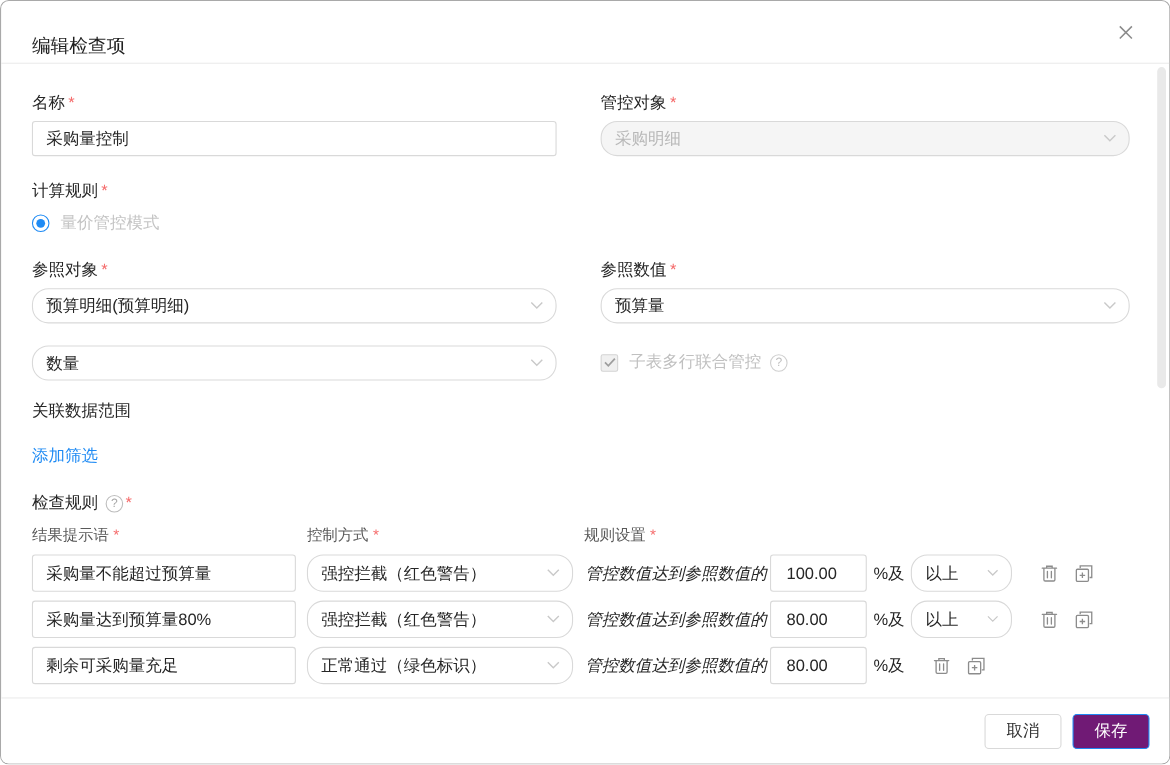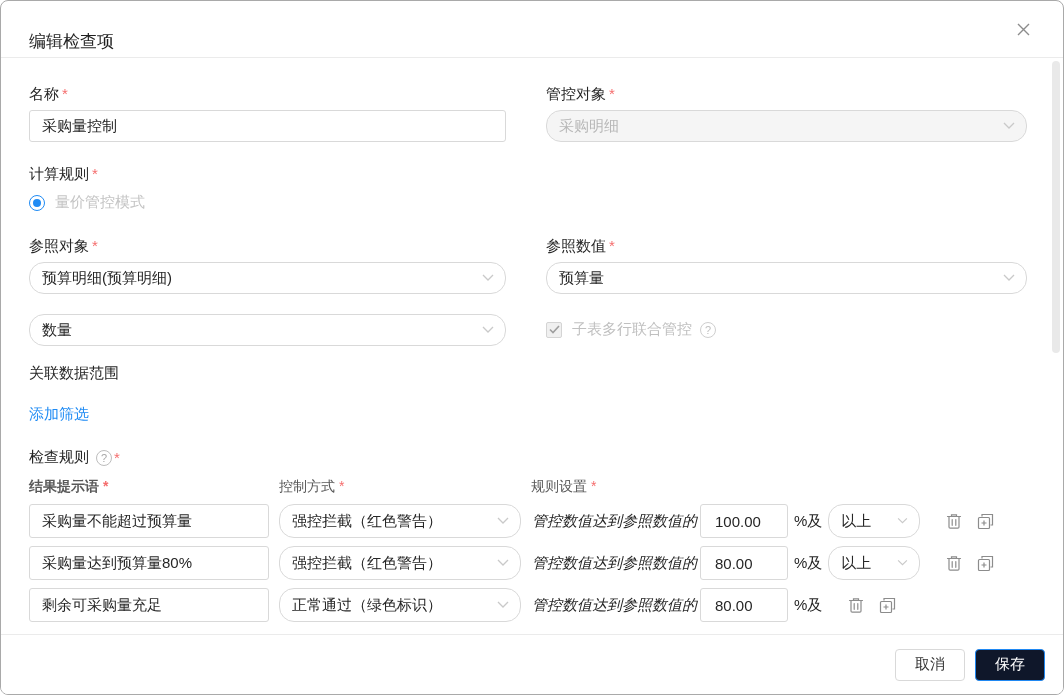--- a/index.html
+++ b/index.html
@@ -89,21 +89,21 @@
   .q-circle.dim { border-color: #cfcfcf; color: #c0c0c0; }
 
   .range-label { margin-top: 18px; font-size: 15px; color: #262626; }
   .add-filter { margin-top: 22px; font-size: 15px; color: #1f8bf4; cursor: pointer; width: max-content; }
 
   .rules-title { margin-top: 24px; display: flex; align-items: center; font-size: 15px; color: #262626; }
   .rules-title .q-circle { margin-left: 7px; }
   .rules-title .req { margin-left: 2px; }
 
   .rule-headers { display: flex; margin-top: 11px; font-size: 14px; color: #595959; }
-  .rh-result { width: 250px; flex: 0 0 250px; font-weight: bold; }
+  .rh-result { width: 250px; flex: 0 0 250px; }
   .rh-control { width: 252px; flex: 0 0 252px; }
   .rh-setting { flex: 1; }
   .rule-headers .req { margin-left: 4px; }
 
   .rrow { display: flex; align-items: flex-end; margin-top: 8px; height: 34px; }
   .rrow:first-of-type { margin-top: 4px; }
   .r-result { width: 240px; flex: 0 0 240px; height: 34px; }
   .r-control { width: 242px; flex: 0 0 242px; margin-left: 10px; height: 34px; }
   .r-setting { display: flex; align-items: center; margin-left: 11px; flex: 1; }
   .r-prefix { font-size: 15px; color: #262626; white-space: nowrap; font-style: italic; }
@@ -121,21 +121,21 @@
     display: flex; align-items: center; justify-content: flex-end;
     padding-right: 18px; background: #fff;
   }
   .btn {
     height: 32px; min-width: 65px; padding: 0 19px;
     border-radius: 4px; font-size: 15px;
     display: flex; align-items: center; justify-content: center;
     cursor: pointer; font-family: "Liberation Sans", sans-serif;
   }
   .btn-cancel { background: #fff; border: 1px solid #d9d9d9; color: #333; }
-  .btn-save { background: #0f172a; border: 1px solid #2088f2; color: #fff; margin-left: 10px; }
+  .btn-save { background: #701a75; border: 1px solid #2088f2; color: #fff; margin-left: 10px; }
 
   
   .scroll-thumb {
     position: absolute; right: 3px; top: 60px;
     width: 8px; height: 292px;
     background: #e9e9e9; border-radius: 4px;
   }
 </style>
 </head>
 <body>

